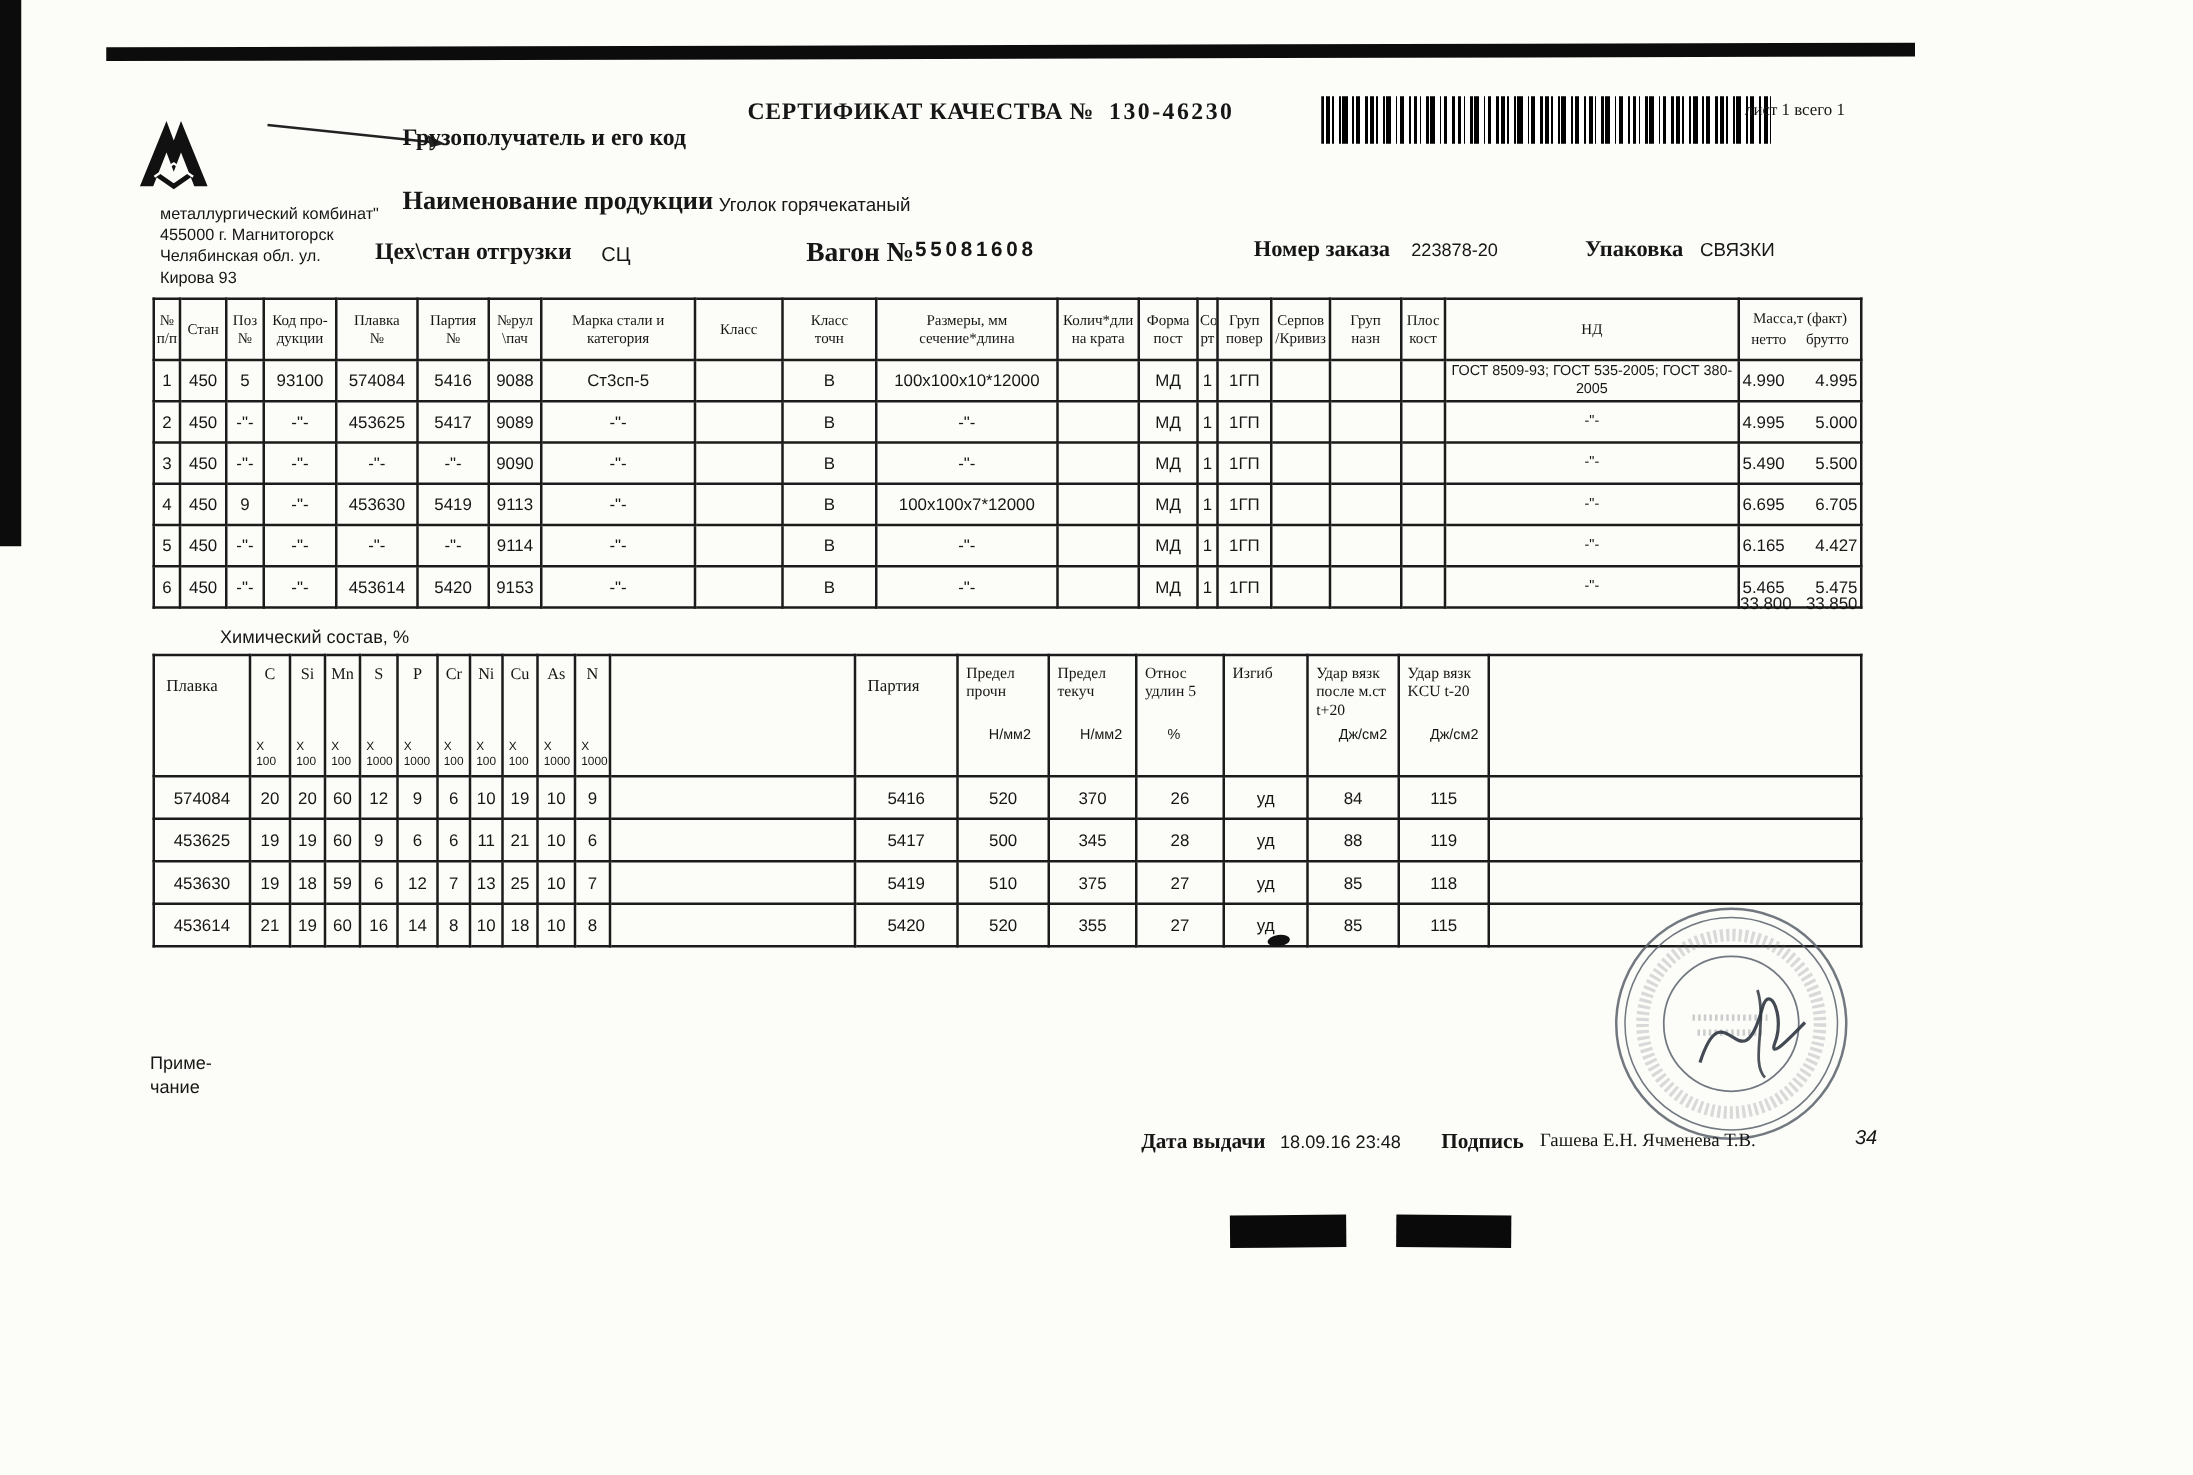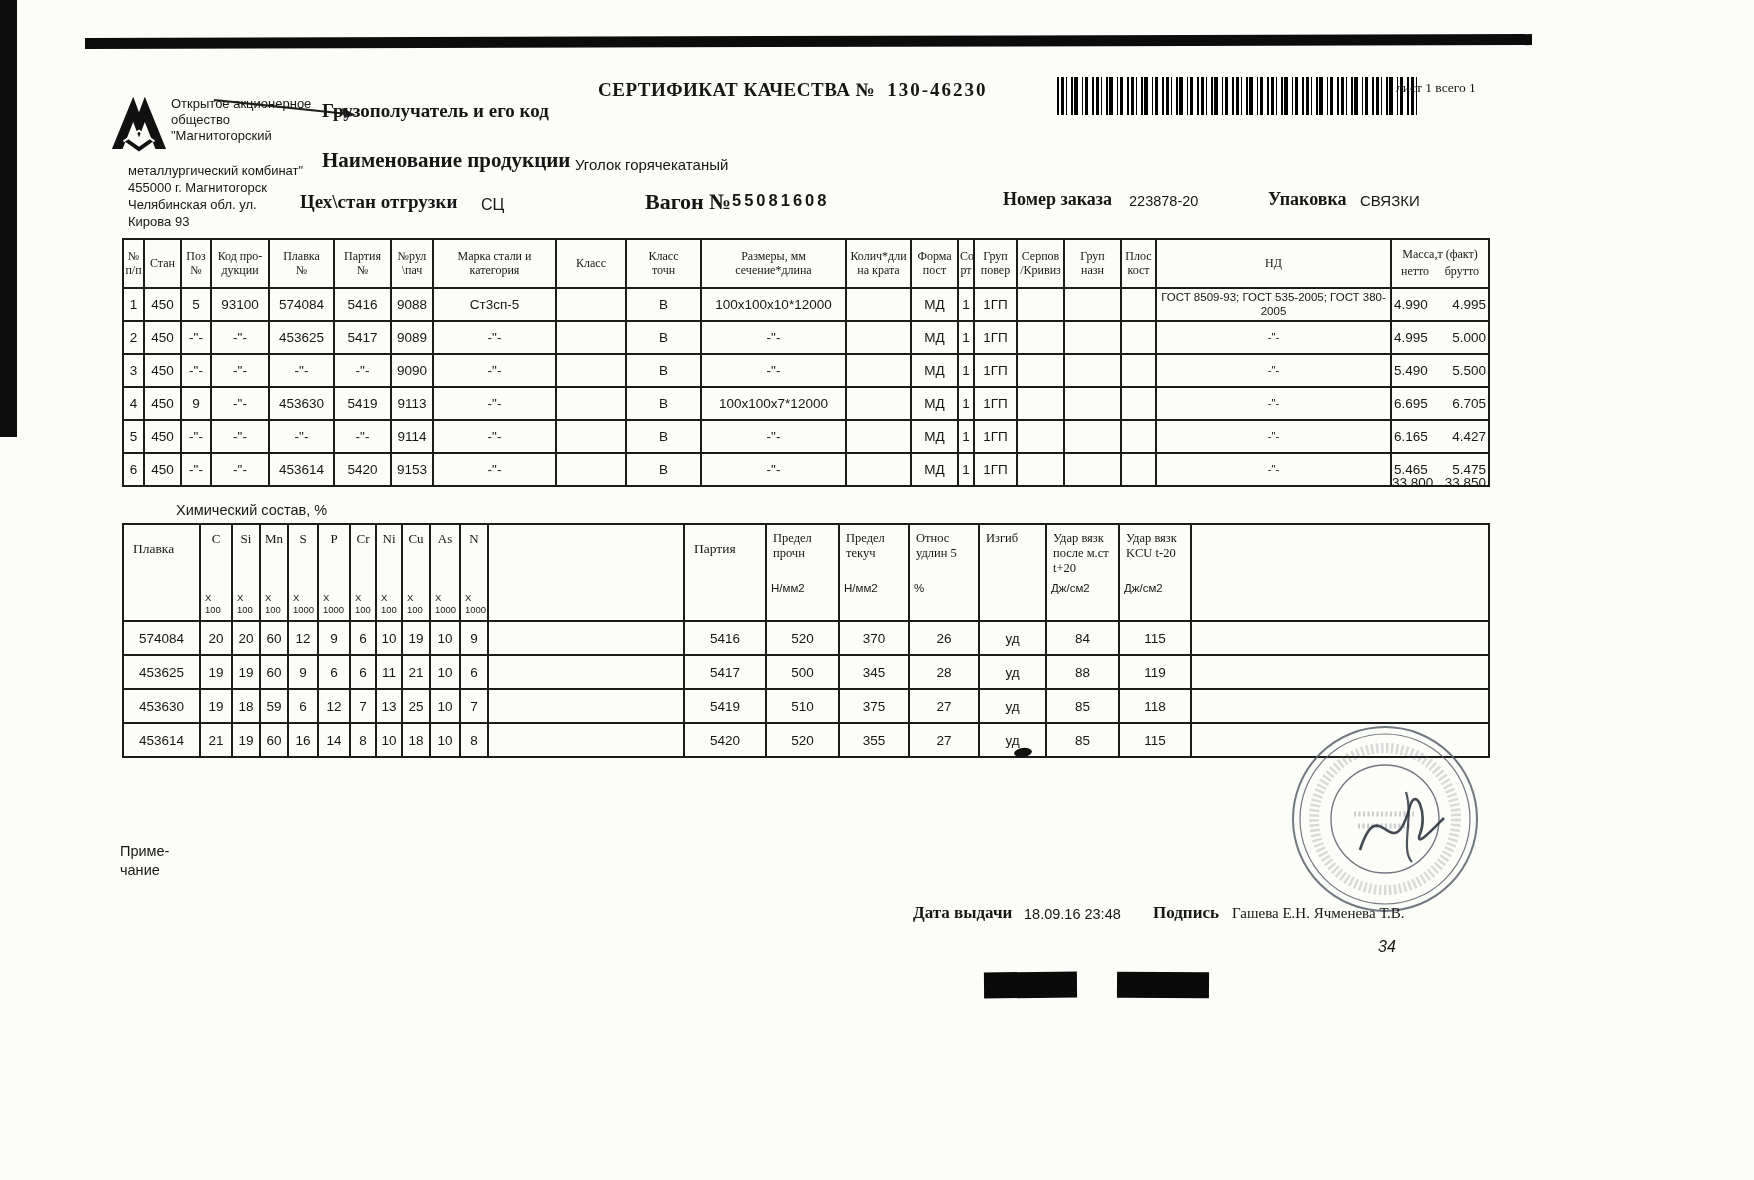--- a/index.html
+++ b/index.html
@@ -54,32 +54,32 @@
   .chem-title{left:176px;top:502px;font-size:14.5px;}
   #chem-table{left:122px;top:523px;width:1366px;}
   #chem-table th,#chem-table td{border:2px solid #1b1b1b;overflow:hidden;}
   #chem-table th{height:95px;vertical-align:top;position:relative;font-weight:normal;padding:0;}
   #chem-table .th-top{font-family:"Liberation Serif",serif;font-size:13px;padding-top:6px;
     text-align:center;white-space:pre-line;line-height:1.2;}
   #chem-table th.name-col .th-top{text-align:left;padding:16px 0 0 9px;font-size:13.5px;}
   #chem-table th.mech-th .th-top{text-align:left;padding:6px 2px 0 6px;font-size:12.5px;}
   #chem-table .th-sub{position:absolute;bottom:5px;left:4px;right:2px;
     font-size:9.5px;line-height:1.2;text-align:left;white-space:pre-line;}
-  #chem-table th.mech-th .th-sub{font-size:11.5px;bottom:24px;}
+  #chem-table th.mech-th .th-sub{font-size:11.5px;bottom:24px;margin-left:20px;}
   #chem-table td{font-size:13.5px;text-align:center;height:30px;}
 
   .smudge{left:1014px;top:748px;width:18px;height:9px;background:#111;border-radius:50%;transform:rotate(-8deg);}
   .stamp{left:1288px;top:722px;width:195px;height:195px;}
 
   .note{left:120px;top:842px;font-size:14.5px;line-height:19px;}
   .date-label{left:913px;top:903px;font-size:17px;}
   .date-value{left:1024px;top:906px;font-size:14.5px;}
   .sign-label{left:1153px;top:903px;font-size:17px;}
   .sign-value{left:1232px;top:905px;font-size:15px;}
-  .page-num{left:1378px;top:902px;font-size:16px;font-style:italic;margin-top:36px;}
+  .page-num{left:1484px;top:902px;font-size:16px;font-style:italic;}
 
   .foot1{left:118px;top:926px;font-size:12.5px;width:1320px;}
   .foot2{left:118px;top:948px;font-size:12.5px;width:1360px;}
   .redact1{left:984px;top:972px;width:93px;height:26px;background:#0a0a0a;transform:rotate(-.5deg);}
   .redact2{left:1117px;top:972px;width:92px;height:26px;background:#0a0a0a;transform:rotate(.4deg);}
 </style>
 </head>
 <body>
 
 <div class="page">
@@ -90,23 +90,20 @@
   <svg class="abs logo" viewBox="0 0 60 64">
     <path d="M2 60 L24 6 L30 22 L36 6 L58 60 L47 60 L36 32 L30 48 L24 32 L13 60 Z" fill="#111"></path>
     <path d="M10 46 L30 60 L50 46" fill="none" stroke="#111" stroke-width="4"></path>
     <path d="M14 52 L30 41 L46 52" fill="none" stroke="#fcfcf8" stroke-width="2"></path>
   </svg>
   <svg class="abs" style="left:210px;top:92px;width:150px;height:30px">
     <line x1="4" y1="8" x2="138" y2="22" stroke="#222" stroke-width="2.2"></line>
     <polygon points="146,23 132,16 134,26" fill="#222"></polygon>
   </svg>
 
-  <div class="abs company-a pre">Открытое акционерное
-общество
-"Магнитогорский</div>
   <div class="abs company-b pre">металлургический комбинат"
 455000 г. Магнитогорск
 Челябинская обл.  ул.
 Кирова 93</div>
 
   <div class="abs consignee serifbold">Грузополучатель и его код</div>
 
   <div class="abs cert-title serifbold">
     <span>СЕРТИФИКАТ КАЧЕСТВА №</span><span class="num">130-46230</span>
   </div>

